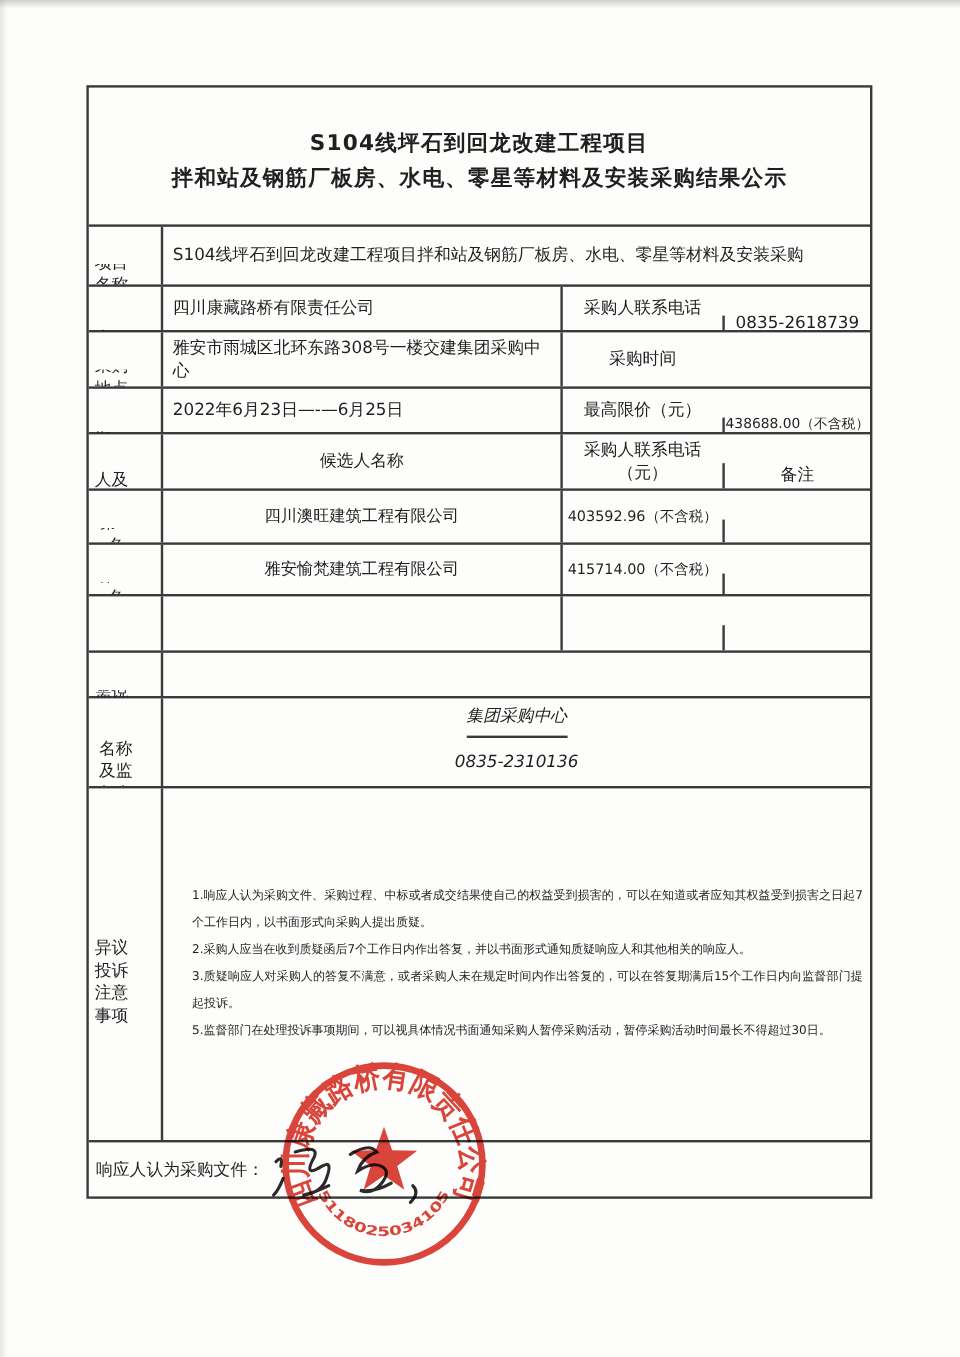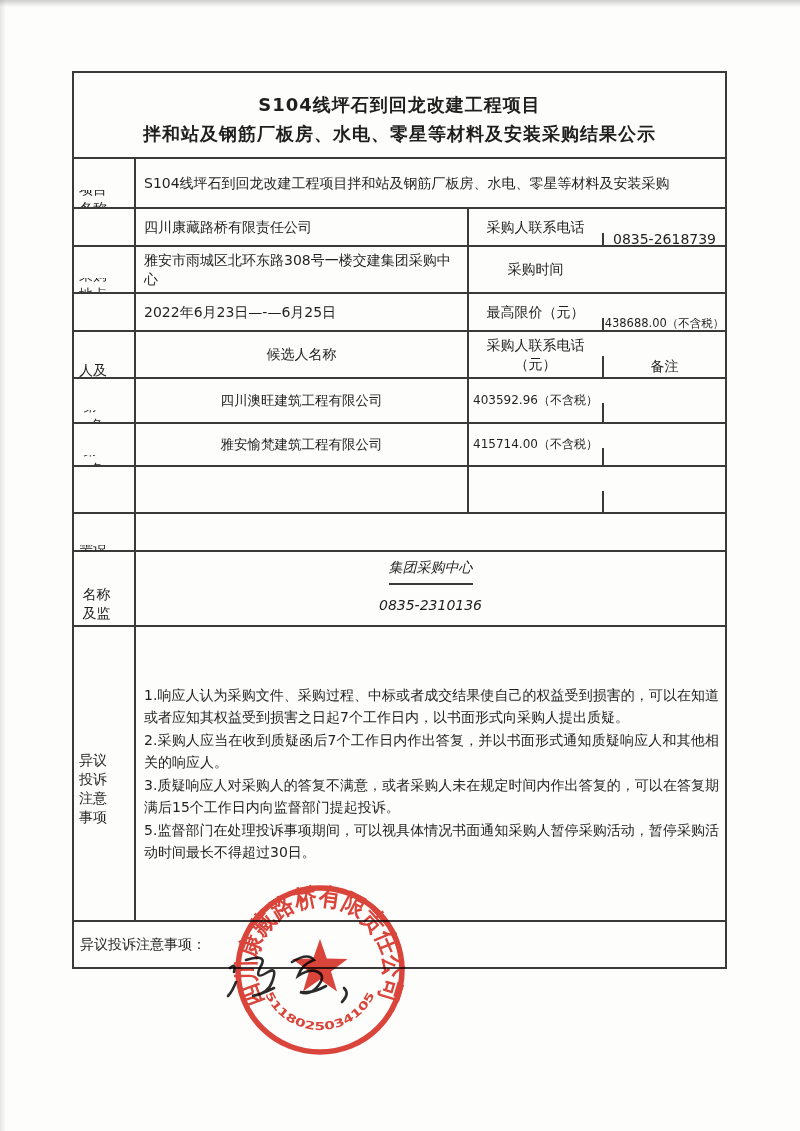--- a/index.html
+++ b/index.html
@@ -24,21 +24,21 @@
   .scan-edge-left{
     position:absolute;left:0;top:0;width:6px;height:1131px;
     background:linear-gradient(to right,rgba(150,148,140,.22),rgba(150,148,140,0));
   }
   .doc-table{
     position:absolute;left:72px;top:71px;width:655px;
     border:2px solid var(--line);
     background:transparent;
   }
   .title-block{
-    height:84px;display:flex;flex-direction:column;justify-content:center;
+    height:114px;display:flex;flex-direction:column;justify-content:center;
     align-items:center;padding-top:8px;
   }
   .title-line{
     font-size:18px;font-weight:bold;line-height:29px;letter-spacing:1px;
   }
   .row{display:flex;border-top:2px solid var(--line);}
   .cell{
     border-left:2px solid var(--line);
     display:flex;align-items:center;
     font-size:14px;line-height:1.35;
@@ -60,21 +60,21 @@
     display:flex;align-items:center;justify-content:center;
     font-size:14px;
     font-style:italic;
   }
   .subcell-top{height:33px;border-bottom:2px solid var(--line);}
   .subcell-bottom{flex:1;}
   .objection-cell{
     flex:1;display:flex;align-items:center;
   }
   .objection-text{
-    padding:4px 6px 4px 8px;font-size:14px;line-height:22.5px;text-align:justify;
+    padding:4px 6px 4px 24px;font-size:10px;line-height:22.5px;text-align:justify;
   }
   .sign-row{display:flex;align-items:center;padding-left:6px;font-size:14px;}
   .seal-svg{
     position:absolute;left:232px;top:882px;width:176px;height:176px;
     mix-blend-mode:multiply;opacity:.92;
   }
   .sig-svg{
     position:absolute;left:222px;top:938px;width:160px;height:72px;
     mix-blend-mode:multiply;
   }
@@ -165,21 +165,21 @@
       <div class="objection-text">
         <div>1.响应人认为采购文件、采购过程、中标或者成交结果使自己的权益受到损害的，可以在知道或者应知其权益受到损害之日起7个工作日内，以书面形式向采购人提出质疑。</div>
         <div>2.采购人应当在收到质疑函后7个工作日内作出答复，并以书面形式通知质疑响应人和其他相关的响应人。</div>
         <div>3.质疑响应人对采购人的答复不满意，或者采购人未在规定时间内作出答复的，可以在答复期满后15个工作日内向监督部门提起投诉。</div>
         <div>5.监督部门在处理投诉事项期间，可以视具体情况书面通知采购人暂停采购活动，暂停采购活动时间最长不得超过30日。</div>
       </div>
     </div>
   </div>
 
   <div class="row sign-row" style="height:47px">
-    <span>异议投诉注意事项：</span>
+    <span>响应人认为采购文件：</span>
   </div>
 
 </div>
 
 <svg class="sig-svg" viewBox="0 0 160 72">
   <g fill="none" stroke="#2b2b2b" stroke-width="2.6" stroke-linecap="round">
     <path d="M8,30 Q14,24 12,34 M14,44 Q10,54 6,58"></path>
     <path d="M24,22 Q44,16 40,26 Q30,44 46,34 Q56,28 50,44 Q46,56 30,58 Q40,56 52,50"></path>
     <path d="M70,24 Q86,14 92,22 Q80,26 76,38 Q88,30 96,34 Q104,38 96,48 Q88,58 78,54 Q90,56 104,48"></path>
     <path d="M122,50 Q128,56 120,64"></path>

